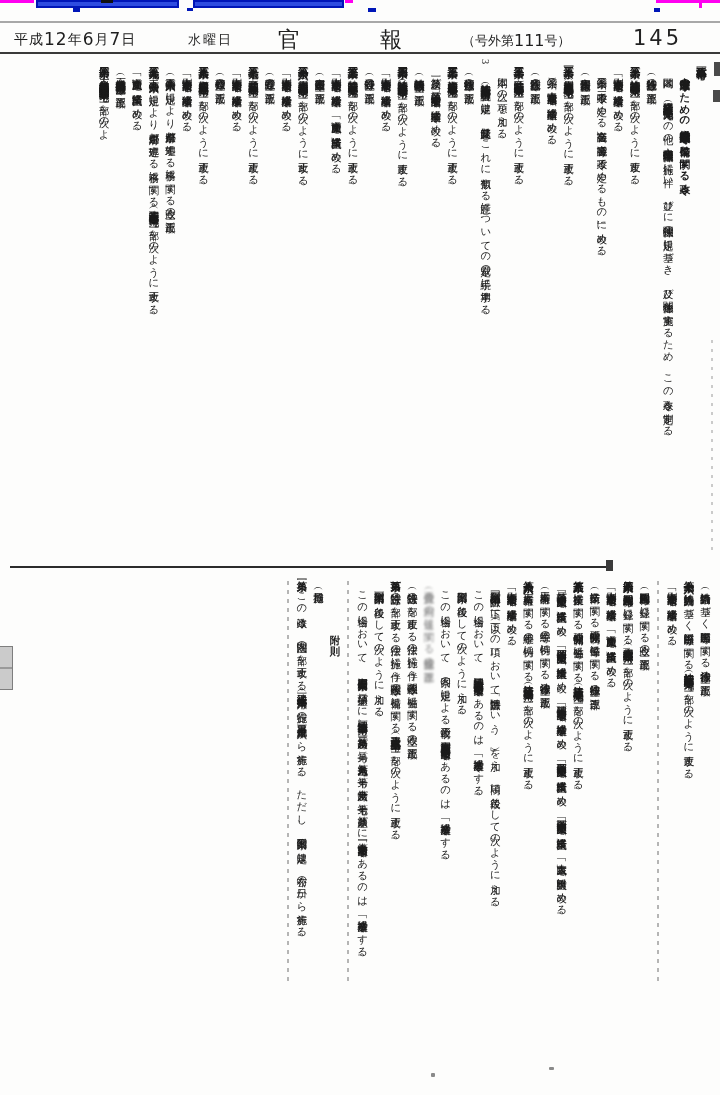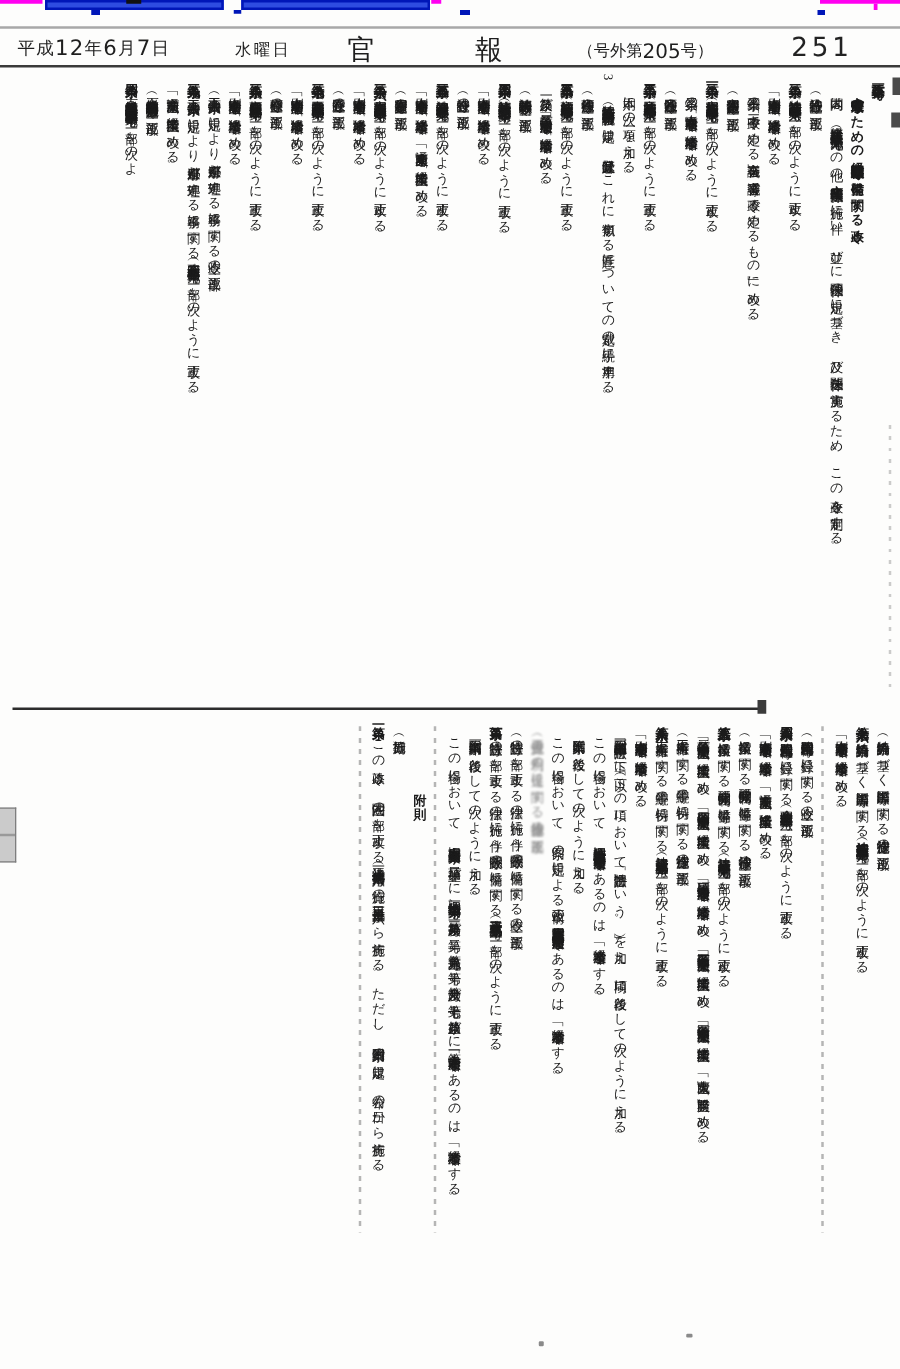--- a/index.html
+++ b/index.html
@@ -69,22 +69,22 @@
 
 <div class="rule-top"></div>
 
 <div class="header">
   <span class="hdr-date"><span>平成</span><span class="digit">12</span><span>年</span><span class="digit">6</span><span>月</span><span class="digit">7</span><span>日</span></span>
   <span class="hdr-weekday">水曜日</span>
   <span class="masthead">
     <span>官</span>
       <span>報</span>
   </span>
-  <span class="hdr-issue"><span>（号外第</span><span class="digit">205</span><span>号）</span></span>
-  <span class="hdr-page">251</span>
+  <span class="hdr-issue"><span>（号外第</span><span class="digit">111</span><span>号）</span></span>
+  <span class="hdr-page">145</span>
 </div>
 
 <div class="rule-header"></div>
 
 <div class="band top-band">
     <p class="law-title">政令第三百十一号</p>
     <p class="law-subject">　中央省庁等改革のための経済産業省関係政令等の整備に関する政令</p>
     <p class="body">　内閣は、経済産業省設置法（平成十一年法律第九十九号）その他の中央省庁等改革関係法律の施行に伴い、並びに関係法律の規定に基づき、及び関係法律を実施するため、この政令を制定する。</p>
     <p class="heading">　（特許法施行令の一部改正）</p>
     <p class="article"><span class="artnum">第三十条</span>　特許法施行令（昭和三十五年政令第十六号）の一部を次のように改正する。</p>

